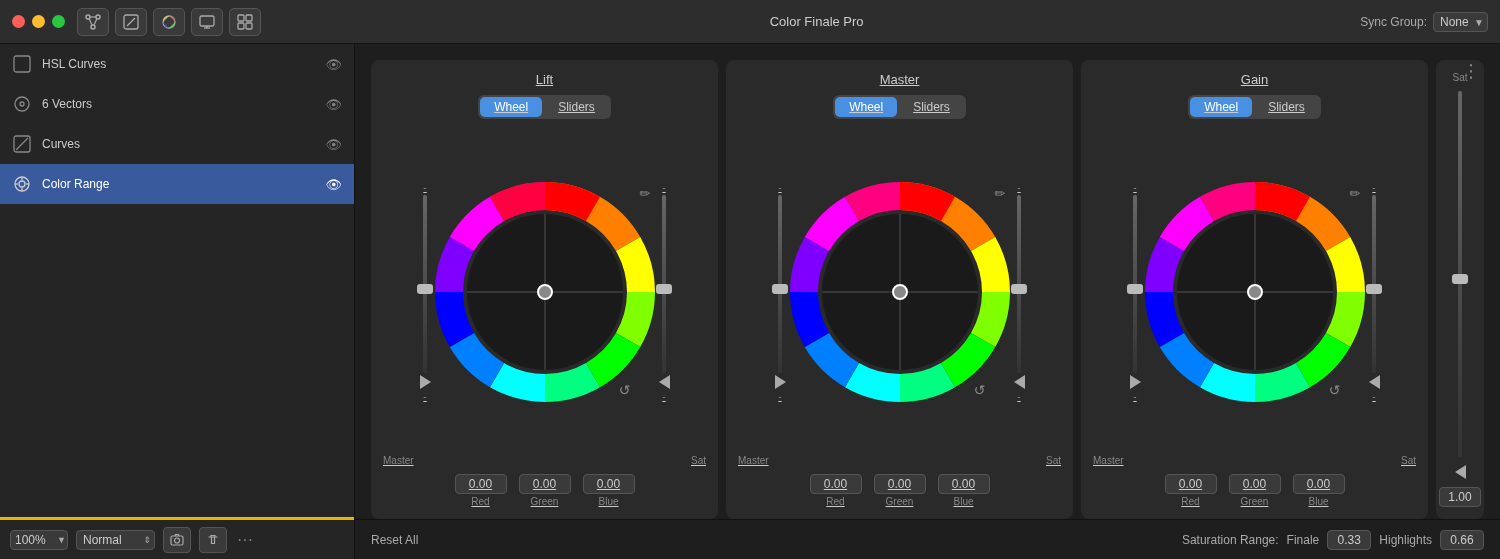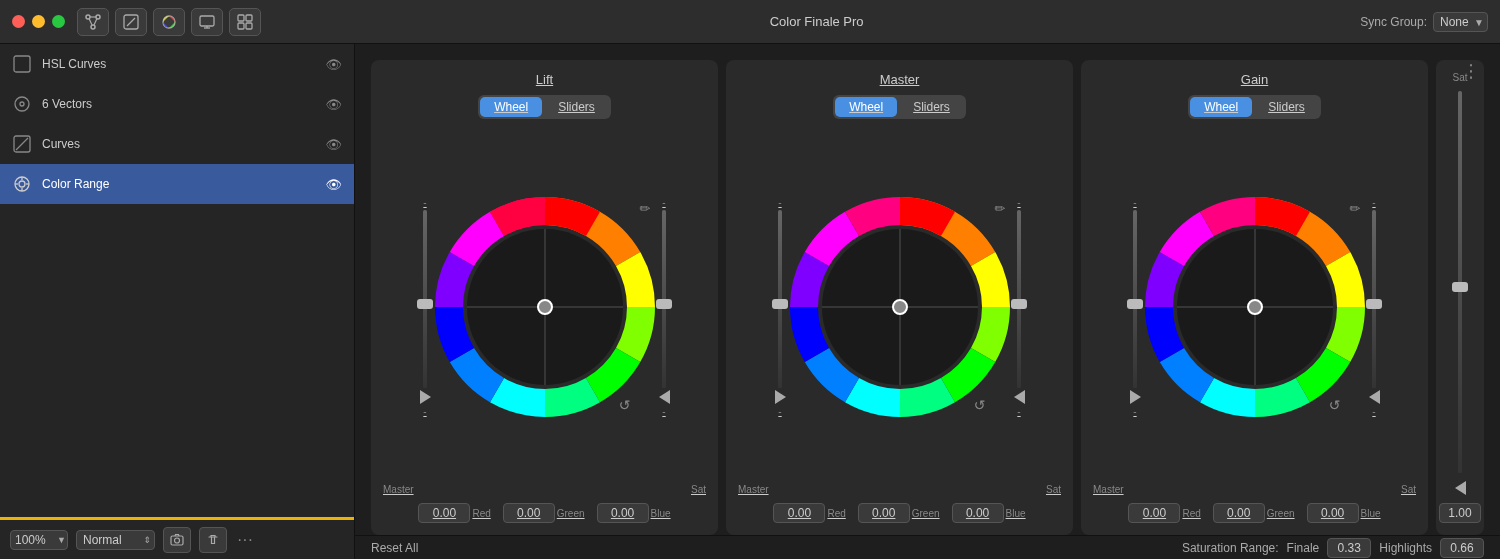--- a/index.html
+++ b/index.html
@@ -306,21 +306,21 @@
     }
     
     .values-row {
       display: flex;
       gap: 12px;
       margin-top: 8px;
       justify-content: center;
     }
     .value-box {
       display: flex;
-      flex-direction: row;
+      flex-direction: column;
       align-items: center;
       gap: 2px;
     }
     .value-input {
       background: #3a3a3a;
       border: 1px solid #555;
       border-radius: 4px;
       color: #ccc;
       font-size: 12px;
       width: 52px;
@@ -364,21 +364,21 @@
       border-radius: 4px;
       color: #ccc;
       font-size: 12px;
       width: 42px;
       text-align: center;
       padding: 2px 2px;
       margin-top: 4px;
     }
     
     .content-bottom {
-      height: 24px;
+      height: 40px;
       display: flex;
       align-items: center;
       padding: 0 16px;
       gap: 19px;
       border-top: 1px solid #111;
       font-size: 12px;
       color: #aaa;
       flex-shrink: 0;
     }
     .reset-all-btn {

